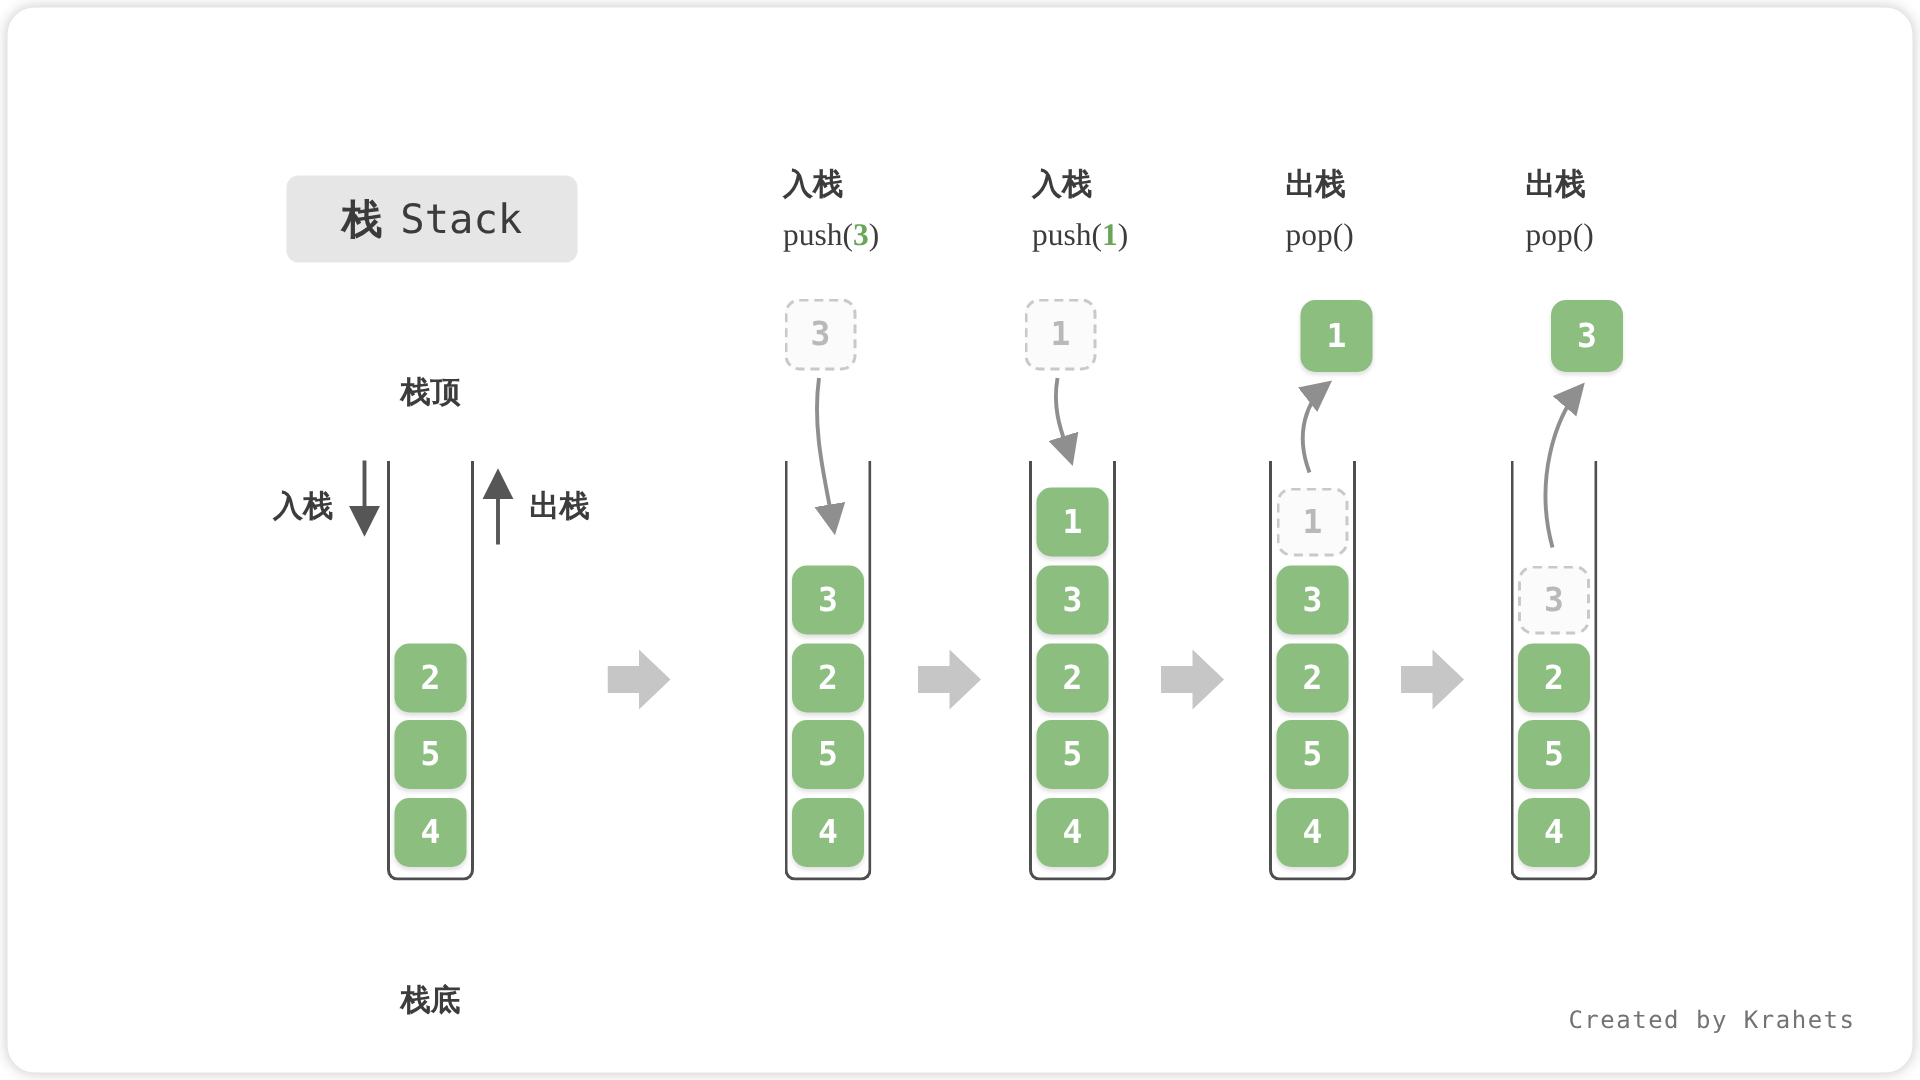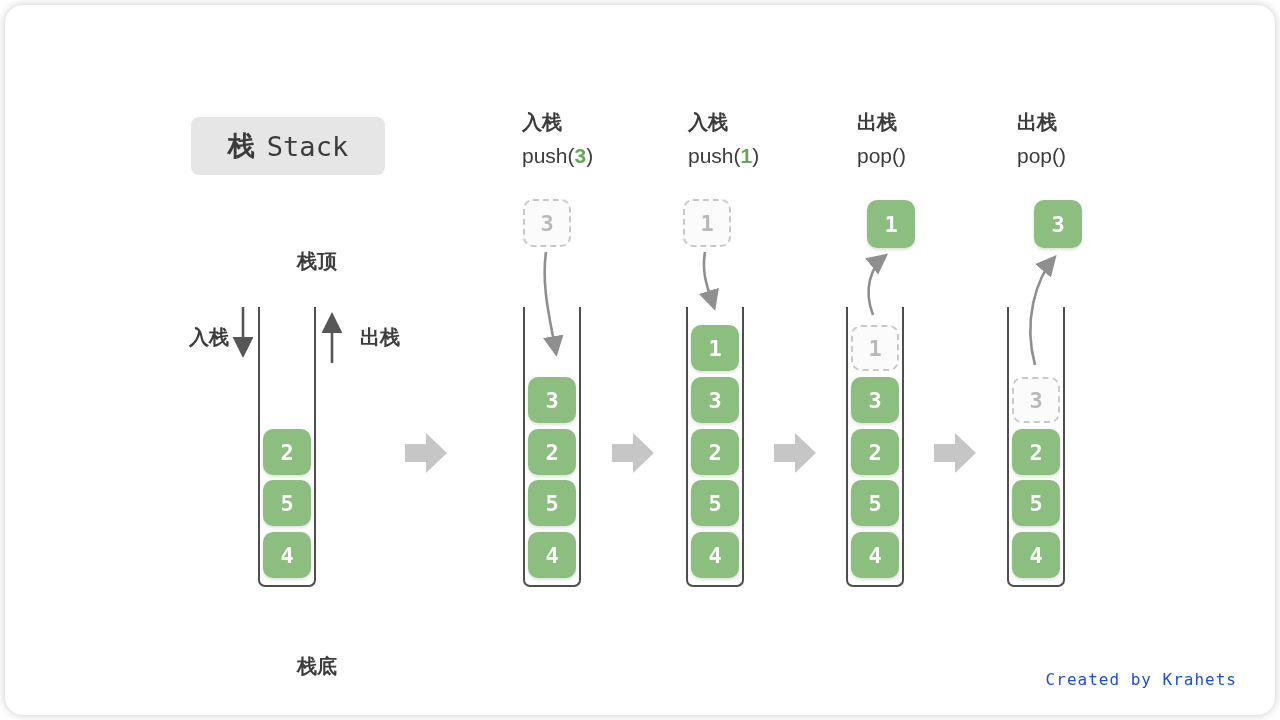--- a/index.html
+++ b/index.html
@@ -5,42 +5,42 @@
   html,body{margin:0;padding:0;background:#fff;width:1280px;height:720px;overflow:hidden;
     font-family:"Liberation Sans","DejaVu Sans",sans-serif;}
   .card{position:absolute;left:5px;top:5px;width:1270px;height:710px;background:#ffffff;
     border-radius:18px;box-shadow:0 0 9px rgba(0,0,0,0.22);}
   
   .title-box{position:absolute;left:186px;top:112px;width:194px;height:58px;background:#e6e6e6;
     border-radius:8px;display:flex;align-items:center;justify-content:center;gap:12px;
     color:#3b3b3b;font-size:27px;font-family:"DejaVu Sans Mono","Liberation Mono",monospace;}
   .title-box .zh{font-weight:bold;}
   
-  .anno{position:absolute;font-size:20px;font-weight:bold;color:#3c3c3c;text-align:right;}
+  .anno{position:absolute;font-size:20px;font-weight:bold;color:#3c3c3c;text-align:center;}
   
   .well{position:absolute;top:302px;width:58px;height:280px;box-sizing:border-box;
     border-left:2px solid #4e4e4e;border-right:2px solid #4e4e4e;border-bottom:2px solid #4e4e4e;
     border-radius:0 0 7px 7px;background:transparent;}
   
   .cell{position:absolute;width:48px;height:46px;box-sizing:border-box;border-radius:10px;
     background:#8CBE80;color:#ffffff;display:flex;align-items:center;justify-content:center;
     font-family:"DejaVu Sans Mono","Liberation Mono",monospace;font-size:22px;font-weight:bold;
     box-shadow:0 2px 3px rgba(0,0,0,0.12);}
   .cell.ghost{background:#fbfbfb;border:2px dashed #c9c9c9;color:#b9b9b9;box-shadow:none;}
   .cell.free{height:48px;}
   
   .op-label{position:absolute;top:104px;}
   .op-zh{font-size:20px;font-weight:bold;color:#3c3c3c;margin-bottom:8px;}
-  .op-code{font-family:Liberation Sans, sans-serif;font-size:21px;color:#3c3c3c;}
+  .op-code{font-family:Liberation Serif, serif;font-size:21px;color:#3c3c3c;}
   .op-code .arg{color:#69A65A;font-weight:bold;}
   
   svg.overlay{position:absolute;left:0;top:0;pointer-events:none;}
   .blockarrow{position:absolute;top:428px;width:42px;height:40px;}
   .credit{position:absolute;right:38px;bottom:26px;font-family:"DejaVu Sans Mono","Liberation Mono",monospace;
-    font-size:16px;color:#1d4ed8;letter-spacing:1px;}
+    font-size:16px;color:#737373;letter-spacing:1px;}
 </style>
 </head>
 <body>
 
 <div class="card">
 
   <div class="title-box">
     <span class="zh">栈</span>
       <span>Stack</span>
   </div>

